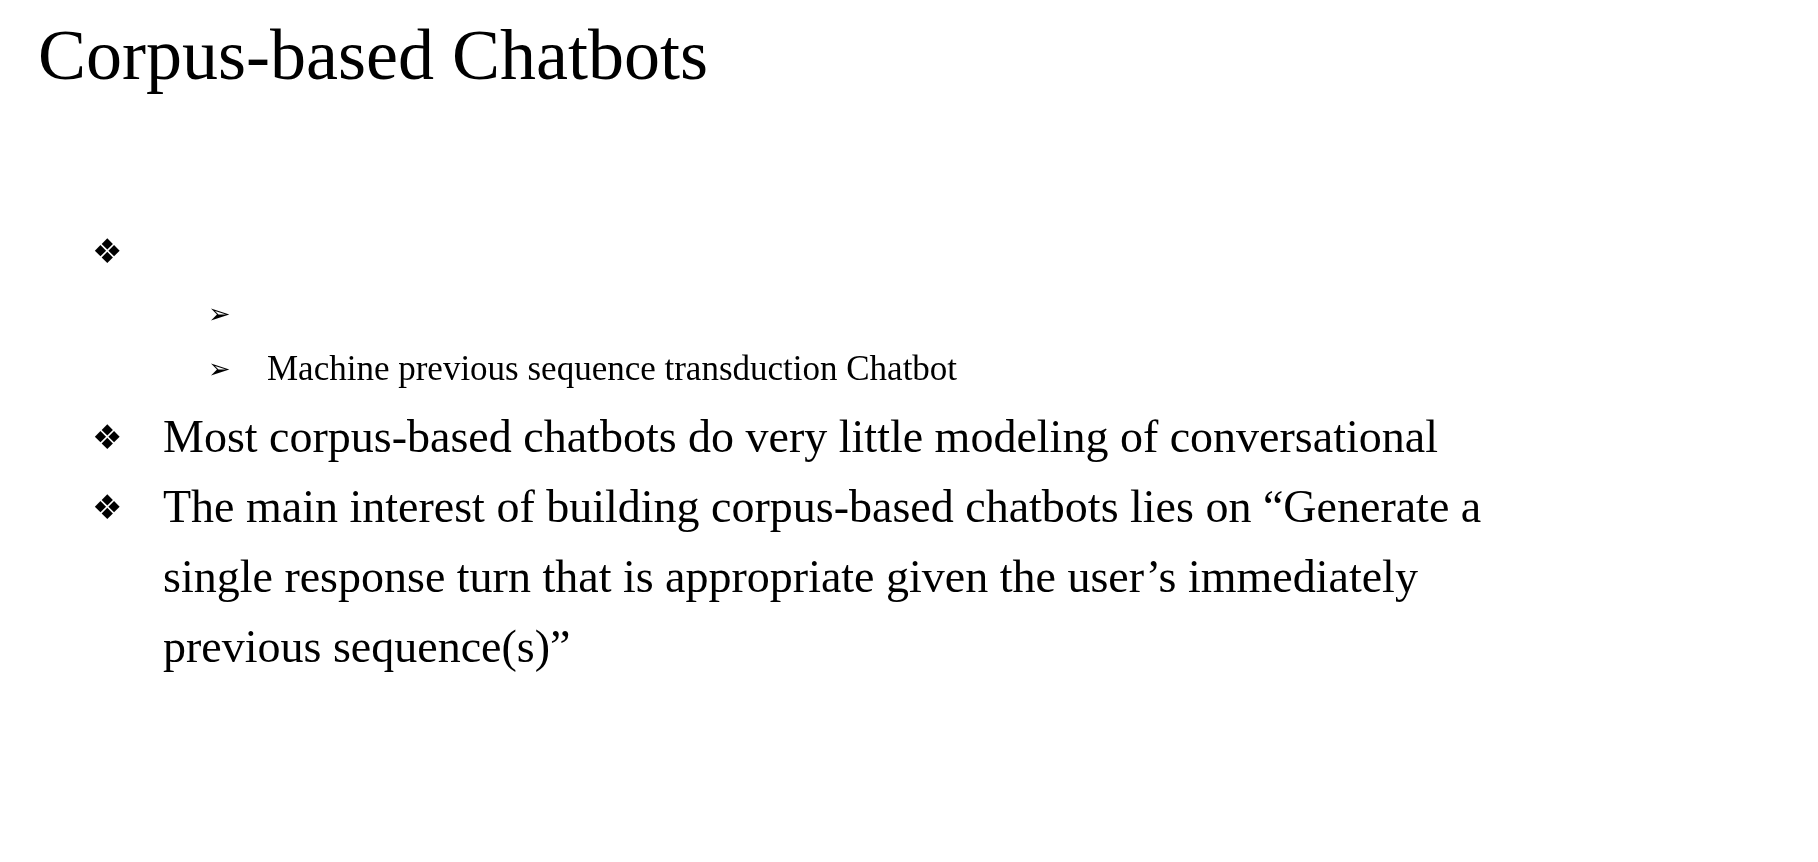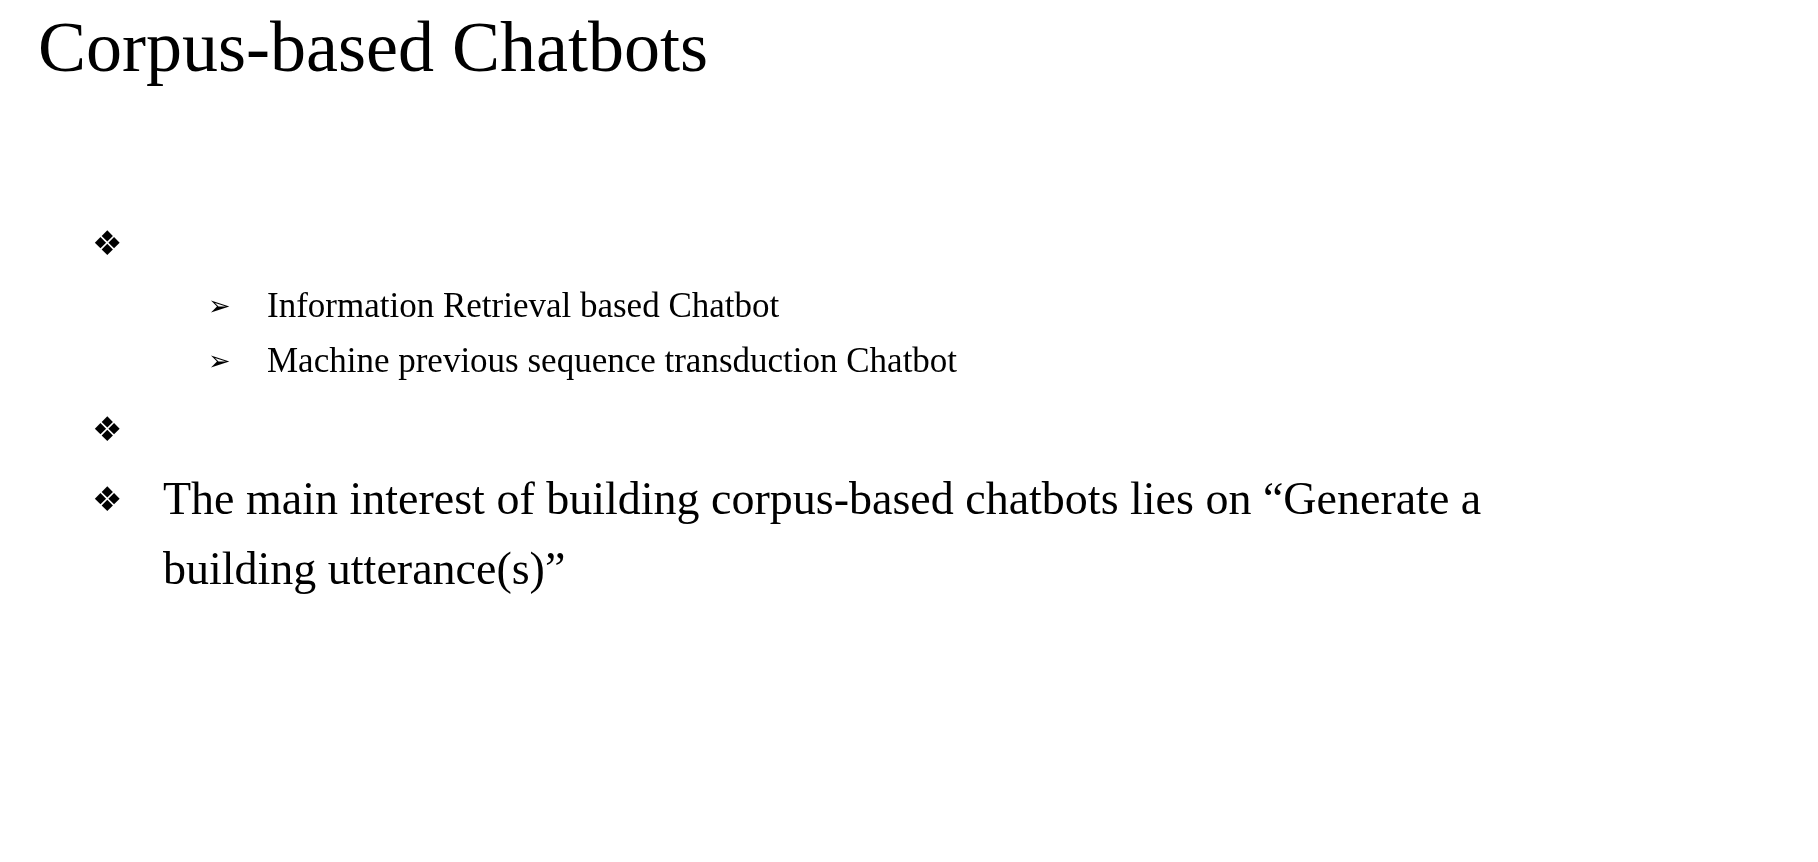--- a/index.html
+++ b/index.html
@@ -11,21 +11,21 @@
     color: #000000;
     font-family: "Liberation Serif", serif;
     overflow: hidden;
   }
   .slide {
     position: relative;
     width: 1818px;
     height: 862px;
   }
   .title {
-    margin: 8px 0 0 38px;
+    margin: 16px 0 0 38px;
     font-size: 72px;
     line-height: 1.1;
     font-weight: 400;
     white-space: nowrap;
   }
   .content {
     margin-top: 121px;
   }
   .bullet {
     display: flex;
@@ -66,40 +66,39 @@
   <div class="title">Corpus-based Chatbots</div>
 
   <div class="content">
 
     <div class="bullet">
       <span class="marker">❖</span>
     </div>
 
     <div class="sub">
       <span class="marker">➢</span>
-      <div class="text">
-        <div class="line">Information Retrieval based Chatbot</div>
-      </div>
     </div>
 
     <div class="sub">
       <span class="marker">➢</span>
       <div class="text">
         <div class="line">Machine previous sequence transduction Chatbot</div>
       </div>
     </div>
 
     <div class="bullet">
       <span class="marker">❖</span>
       <div class="text">
+        <div class="line">Most corpus-based chatbots do very little modeling of conversational</div>
       </div>
     </div>
 
     <div class="bullet">
       <span class="marker">❖</span>
       <div class="text">
         <div class="line">The main interest of building corpus-based chatbots lies on “Generate a</div>
-        <div class="line">building utterance(s)”</div>
+        <div class="line">single response turn that is appropriate given the user’s immediately</div>
+        <div class="line">previous sequence(s)”</div>
       </div>
     </div>
 
   </div>
 </div>
 
 </body></html>

